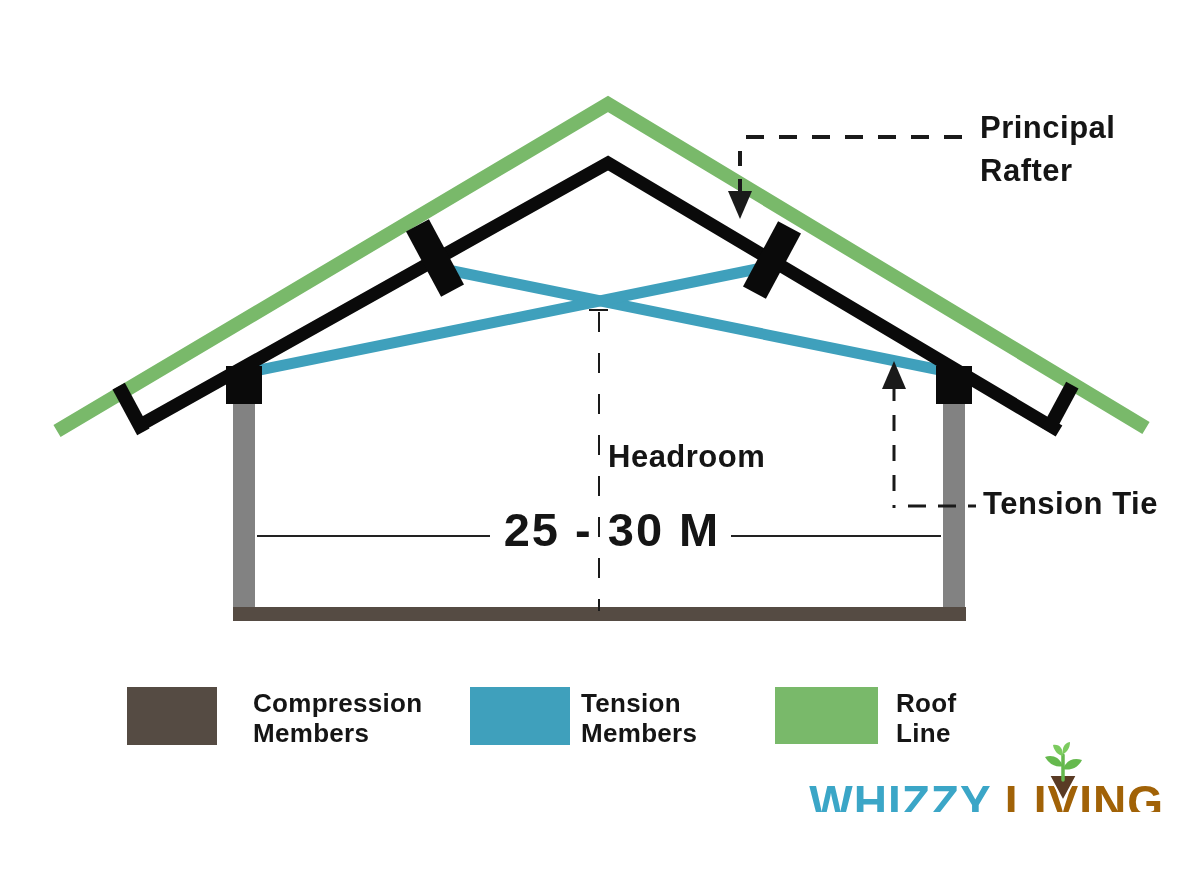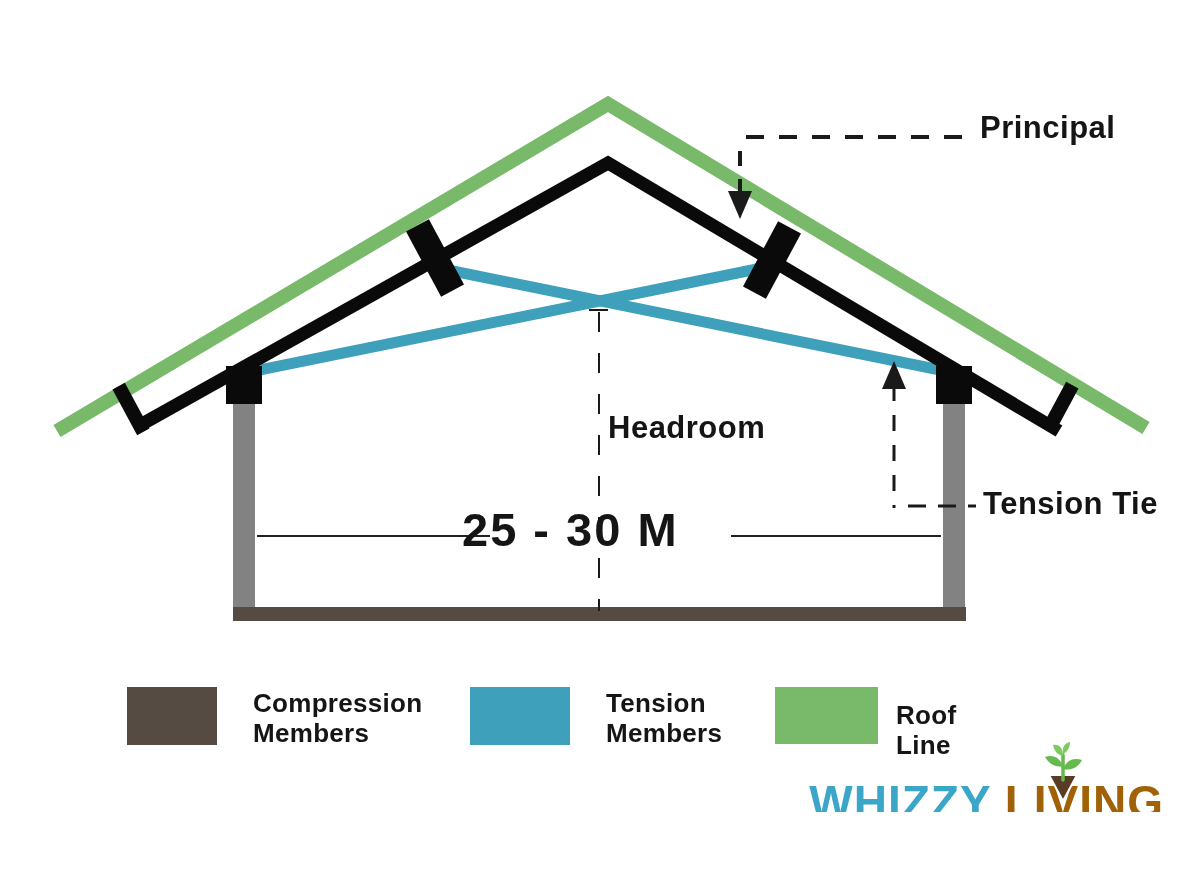--- a/index.html
+++ b/index.html
@@ -6,29 +6,29 @@
   .stage {
     position:relative; width:1200px; height:812px; background:#ffffff;
     overflow:hidden; font-family:"Liberation Sans","DejaVu Sans",sans-serif;
     color:#151515;
   }
   .stage * { box-sizing:border-box; }
   svg.diagram { position:absolute; left:0; top:0; }
 
   .label { position:absolute; white-space:nowrap; }
   .lbl-pr { left:980px; top:106px; font-size:31px; font-weight:600; line-height:43px; letter-spacing:0.5px; }
-  .lbl-headroom { left:608px; top:410px; font-size:31px; font-weight:600; letter-spacing:0.5px; }
-  .lbl-span { left:462px; top:504px; width:300px; text-align:left; font-size:47px; font-weight:600; letter-spacing:2px; line-height:52px; }
+  .lbl-headroom { left:608px; top:439px; font-size:31px; font-weight:600; letter-spacing:0.5px; }
+  .lbl-span { left:462px; top:504px; width:300px; text-align:center; font-size:47px; font-weight:600; letter-spacing:2px; line-height:52px; }
   .lbl-tt { left:983px; top:486px; font-size:31px; font-weight:600; letter-spacing:0.5px; }
 
   .legend-item { position:absolute; top:687px; display:flex; align-items:flex-start;padding-left:12px; }
   .legend-item .legend-label { font-size:26px; font-weight:600; line-height:30px; padding-top:1px; letter-spacing:0.3px; }
   .li-1 { left:115px; } .li-1 .legend-label { margin-left:36px; }
-  .li-2 { left:458px; } .li-2 .legend-label { margin-left:36px; }
-  .li-3 { left:763px; } .li-3 .legend-label { margin-left:18px;margin-top:12px; }
+  .li-2 { left:458px; } .li-2 .legend-label { margin-left:11px; }
+  .li-3 { left:763px; } .li-3 .legend-label { margin-left:18px; }
   .swatch { display:block; }
 
   .logo { position:absolute; top:779px; right:36px; display:flex; align-items:center;
           font-size:46px; font-weight:800; letter-spacing:1px; line-height:46px; }
   .logo-word1 { margin-right:13px; }
   .logo-word2 { display:flex; }
   .logo-v { position:relative; display:inline-block; }
   .sprout { position:absolute; left:50%; top:-37px; transform:translateX(-50%); overflow:visible; }
 </style>
 </head>
@@ -76,20 +76,21 @@
     <line x1="740" y1="151" x2="740" y2="194" stroke-width="4" stroke-dasharray="15 13" stroke="#1A1A1A"></line>
     <polygon points="740,219 728,191 752,191" fill="#1A1A1A"></polygon>
 
     <polygon points="894,361 882,389 906,389" fill="#1A1A1A"></polygon>
     <line x1="894" y1="385" x2="894" y2="508" stroke-width="3" stroke-dasharray="16 14" stroke="#1A1A1A"></line>
     <line x1="908" y1="506" x2="976" y2="506" stroke-width="3" stroke-dasharray="18 12" stroke="#1A1A1A"></line>
   </svg>
 
   <div class="label lbl-pr">
     <div>Principal</div>
+    <div>Rafter</div>
   </div>
 
   <div class="label lbl-headroom">Headroom</div>
 
   <div class="label lbl-span">25 - 30 M</div>
 
   <div class="label lbl-tt">Tension Tie</div>
 
   <div class="legend-item li-1">
     <svg class="swatch" width="90" height="58">

